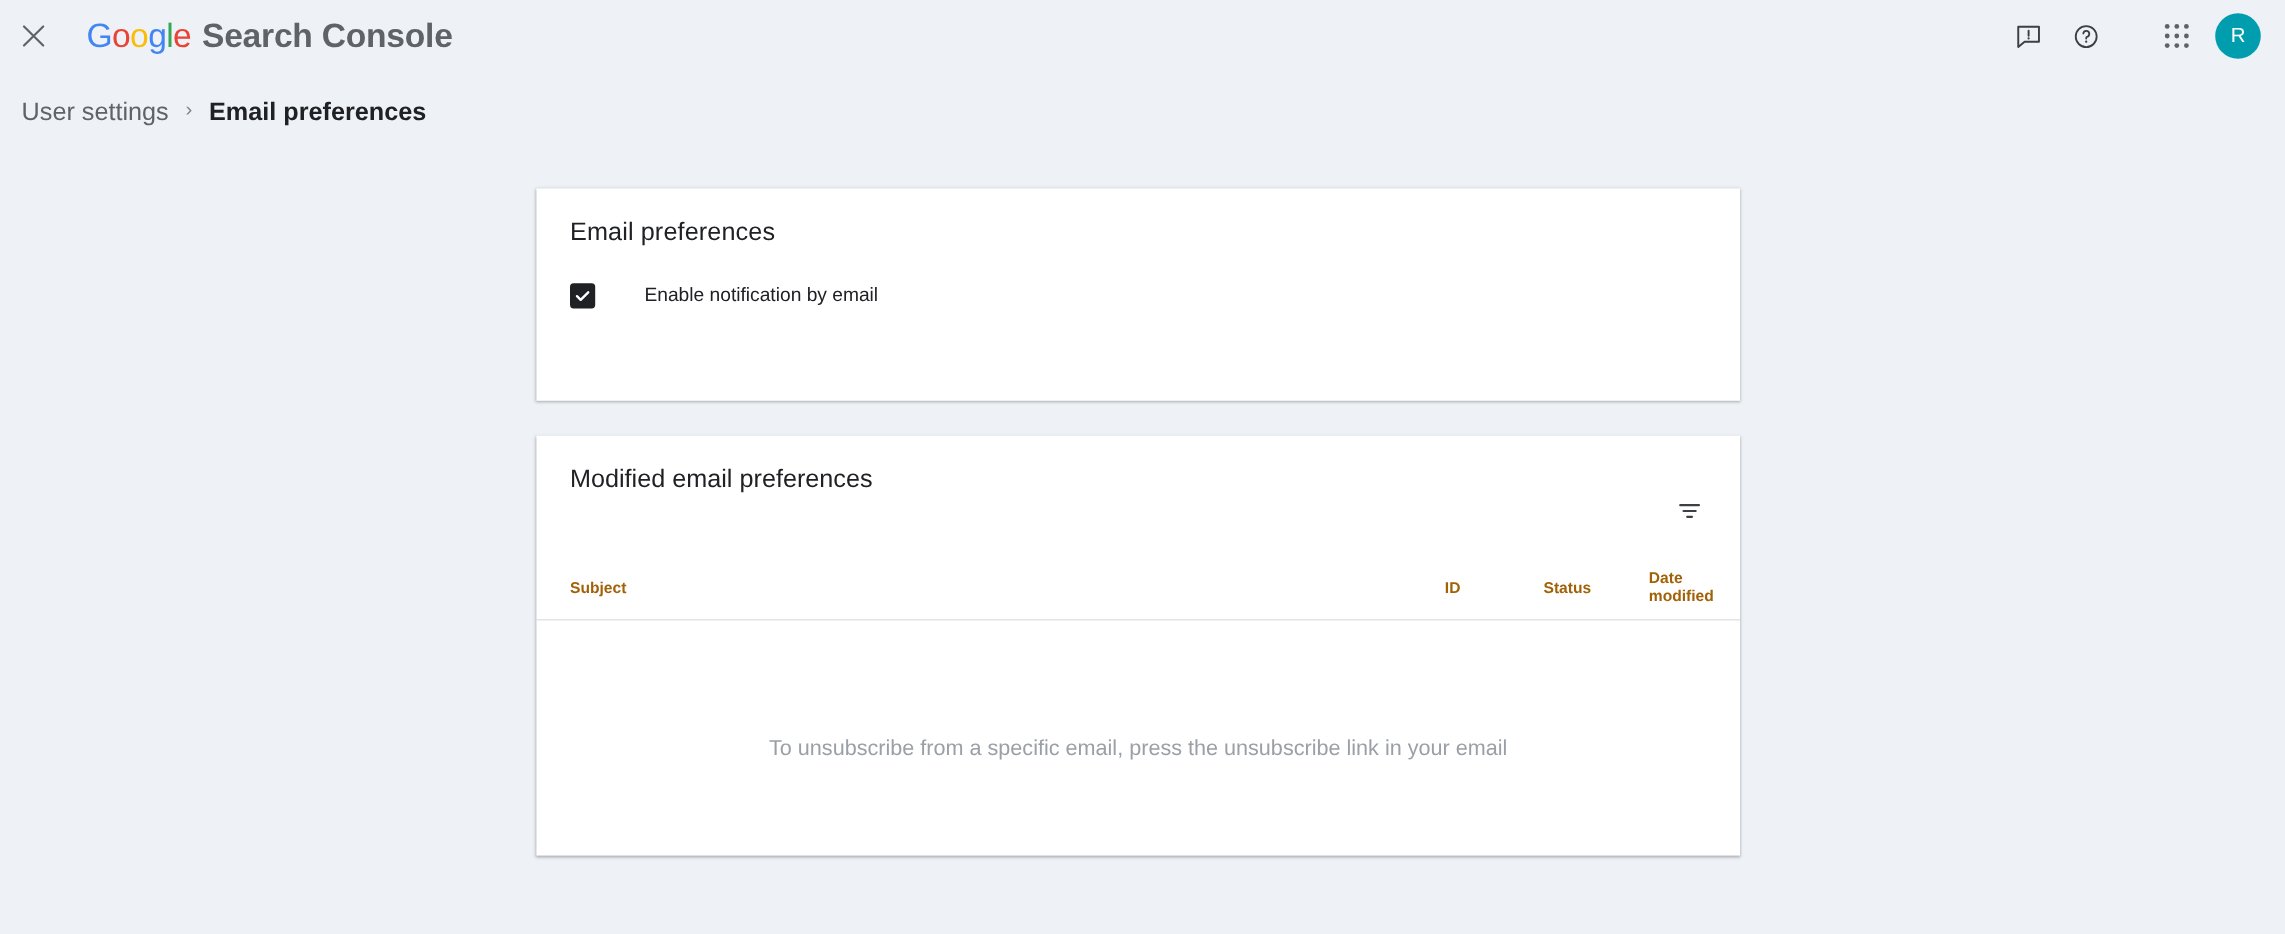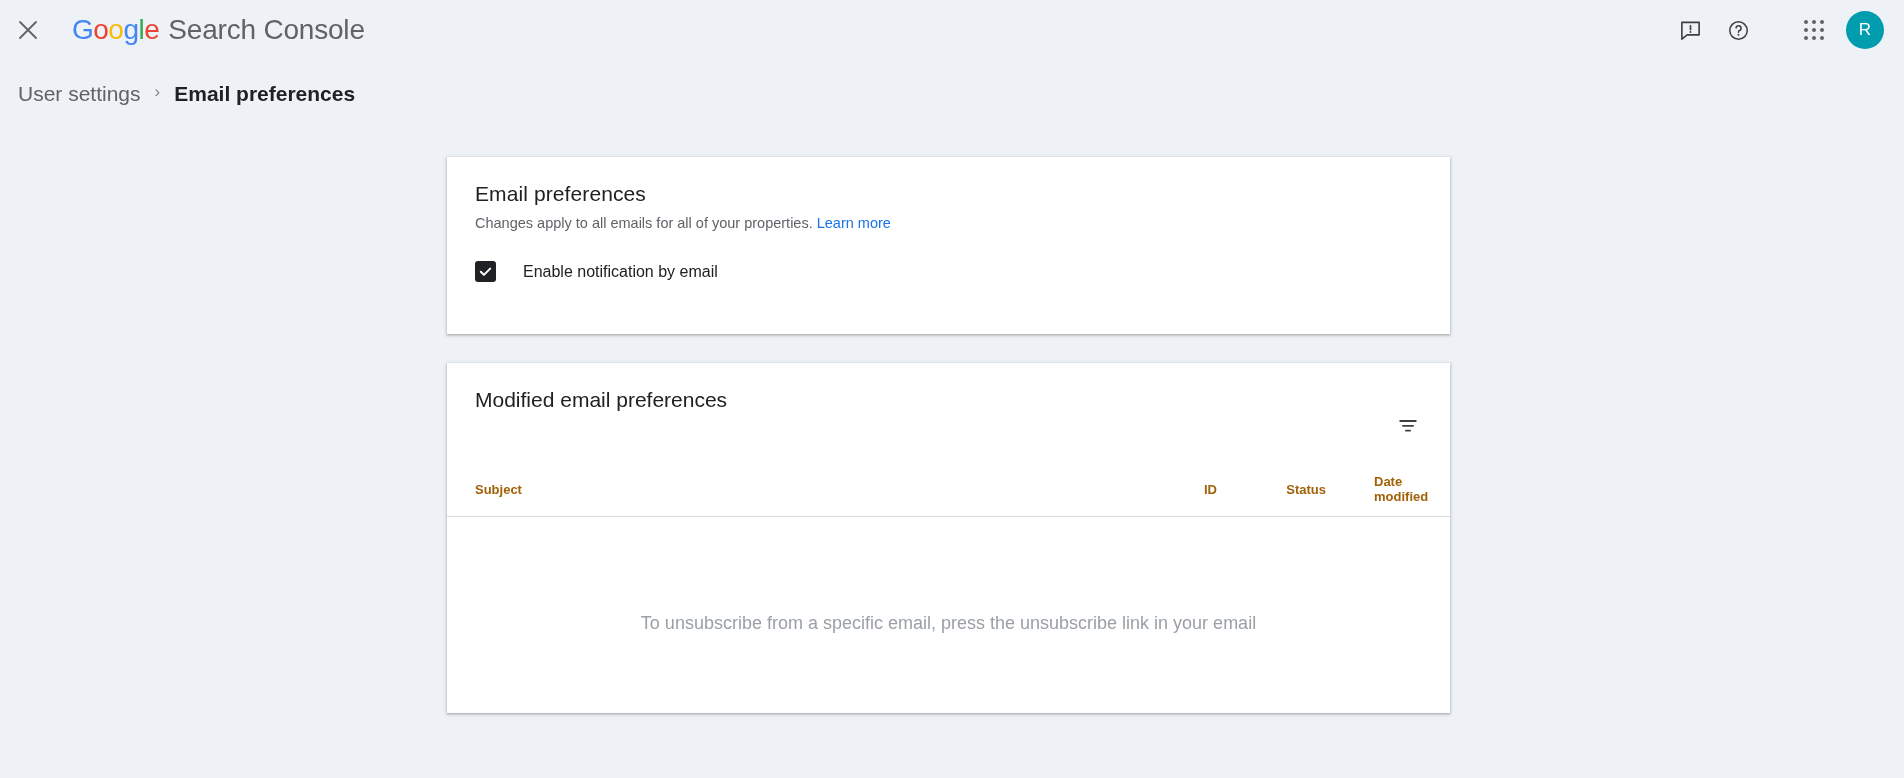--- a/index.html
+++ b/index.html
@@ -42,21 +42,21 @@
   }
   .brand-google span { font-weight: 400; }
   .g-b { color: #4285F4; }
   .g-r { color: #EA4335; }
   .g-y { color: #FBBC05; }
   .g-g { color: #34A853; }
   .brand-product {
     font-size: 28px;
     color: #5f6368;
     margin-left: 9px;
-    font-weight: 400;
+    font-weight: 700;
     letter-spacing: -0.2px;
   }
 
   .topbar-right {
     margin-left: auto;
     display: flex;
     align-items: center;
     margin-right: 20px;
   }
   .icon-btn {
@@ -144,20 +144,21 @@
   .card-desc a {
     color: #1a73e8;
     text-decoration: none;
     cursor: pointer;
   }
 
   .checkbox-row {
     display: flex;
     align-items: center;
     padding: 30px 0 0 28px;
+    gap: 14px;
   }
   .checkbox {
     width: 21px; height: 21px;
     border-radius: 3px;
     background: #202124;
     display: flex; align-items: center; justify-content: center;
     cursor: pointer;
     flex: none;
   }
   .checkbox svg { display: block; }
@@ -270,24 +271,20 @@
 </div>
 
 <div class="breadcrumb">
   <span class="crumb-link">User settings</span>
   <span class="crumb-sep">›</span>
   <span class="crumb-current">Email preferences</span>
 </div>
 
 <div class="card" id="card-prefs">
   <div class="card-title">Email preferences</div>
-  <div class="card-desc">
-    <span>Changes apply to all emails for all of your properties.</span>
-    <a href="#">Learn more</a>
-  </div>
   <div class="checkbox-row">
     <div class="checkbox">
       <svg width="15" height="15" viewBox="0 0 16 16" aria-hidden="true">
         <path d="M3 8.3 L6.3 11.6 L13 4.9" fill="none" stroke="#ffffff" stroke-width="2.1" stroke-linecap="round" stroke-linejoin="round"></path>
       </svg>
     </div>
     <div class="checkbox-label">Enable notification by email</div>
   </div>
 </div>
 

